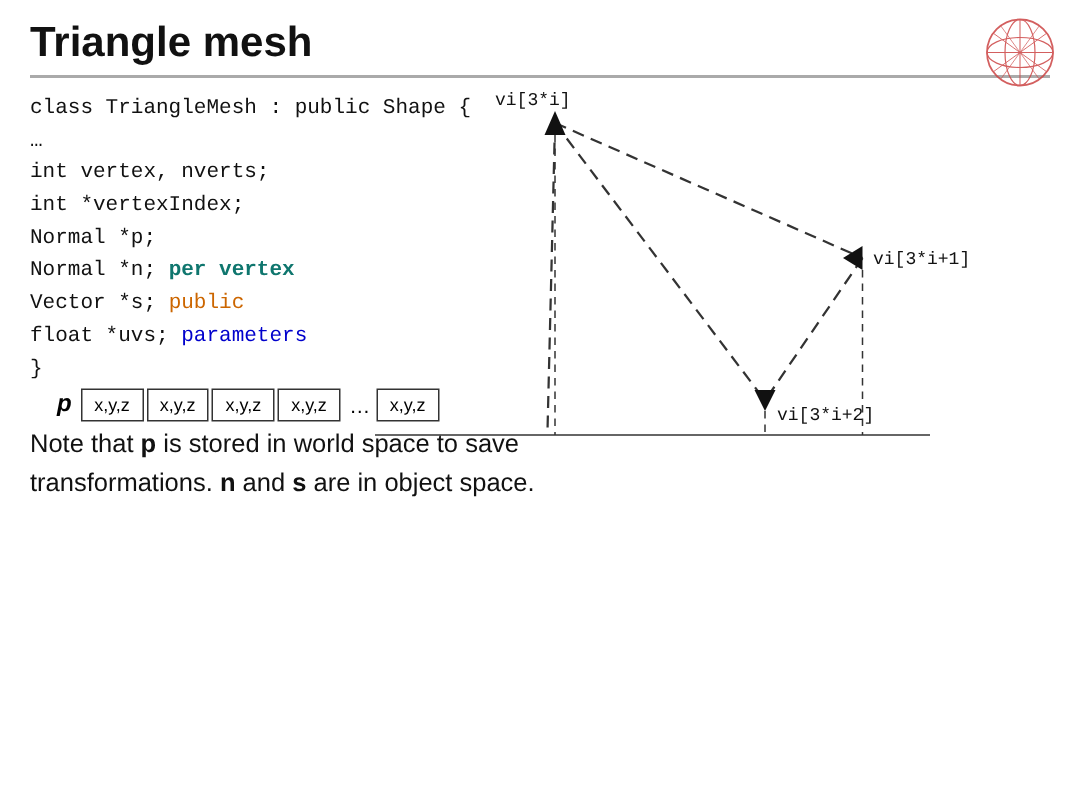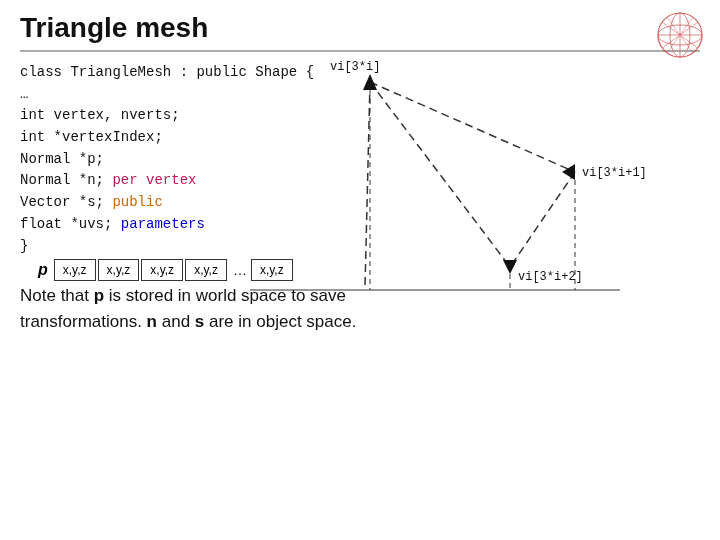--- a/index.html
+++ b/index.html
@@ -43,22 +43,22 @@
     .code-block {
       font-family: 'Courier New', Courier, monospace;
       font-size: 14px;
       color: #111;
       line-height: 1.55;
       flex: 0 0 auto;
       width: 370px;
     }
 
     .highlight-green {
-      color: #be185d;
-      font-weight: normal;
+      color: #0f766e;
+      font-weight: bold;
     }
 
     .highlight-orange {
       color: #cc6600;
       font-weight: normal;
     }
 
     .highlight-blue {
       color: #0000cc;
       font-weight: normal;

